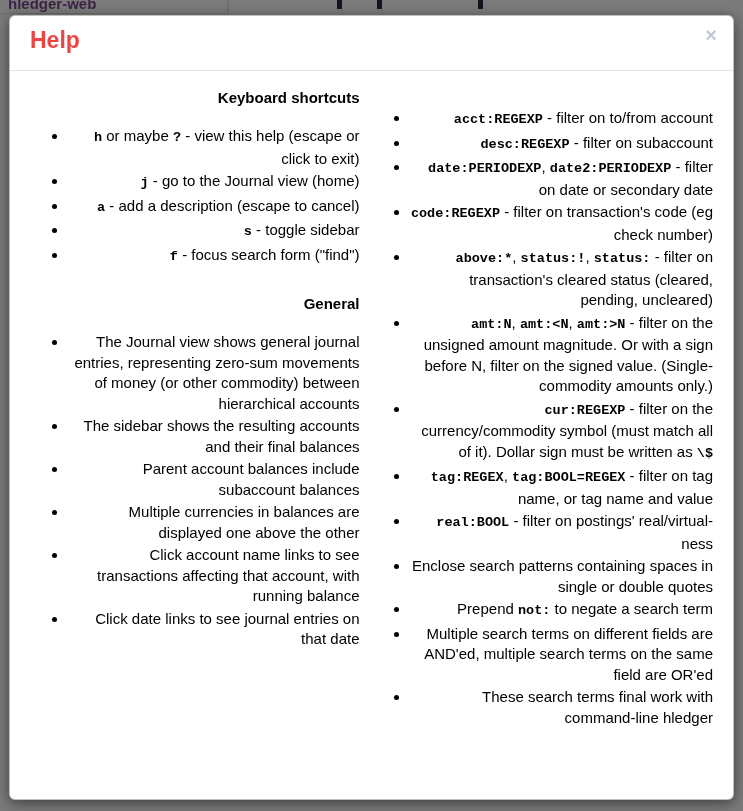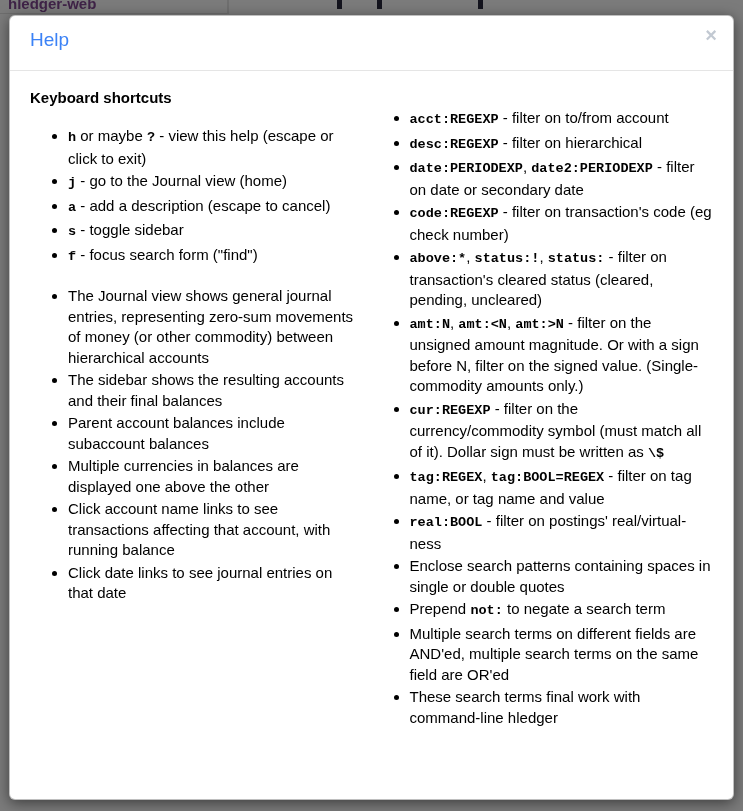--- a/index.html
+++ b/index.html
@@ -45,37 +45,37 @@
     border-radius: 6px;
     box-shadow: 0 3px 14px rgba(0,0,0,0.5);
     overflow: hidden;
   }
   .modal-header {
     position: relative;
     padding: 12px 20px 18px 20px;
     border-bottom: 1px solid #e5e5e5;
   }
   .modal-title {
-    font-size: 19px;
-    font-weight: 400;
+    font-size: 23px;
+    font-weight: 700;
     line-height: 24px;
-    color: #3b82f6;
+    color: #ef4444;
   }
   .close-btn {
     position: absolute; top: 9px; right: 16px;
     background: none; border: none; cursor: pointer;
     font-family: "Liberation Sans", sans-serif;
     font-size: 20px; font-weight: bold; line-height: 20px;
     color: #c2c9d2;
   }
   .modal-body {
     display: flex;
     padding: 18px 20px 15px 20px;
   }
-  .help-col { width: 50%; }
+  .help-col { width: 50%; text-align: right; }
   .help-col.left  { padding-right: 12px; }
   .help-col.right { padding-right: 0; }
 
   .section-heading {
     font-size: 15px;
     font-weight: bold;
     line-height: 18px;
     margin: 28px 0 0 0;
   }
   .section-heading:first-child { margin-top: 0; }
@@ -116,33 +116,34 @@
   <div class="modal-body">
     <div class="help-col left">
         <div class="section-heading">Keyboard shortcuts</div>
         <ul class="help-list">
           <li><code>h</code><span> or maybe </span><code>?</code><span> - view this help (escape or click to exit)</span></li>
           <li><code>j</code><span> - go to the Journal view (home)</span></li>
           <li><code>a</code><span> - add a description (escape to cancel)</span></li>
           <li><code>s</code><span> - toggle sidebar</span></li>
           <li><code>f</code><span> - focus search form ("find")</span></li>
         </ul>
+        <div class="section-heading">General</div>
         <ul class="help-list">
           <li><span>The Journal view shows general journal entries, representing zero-sum movements of money (or other commodity) between hierarchical accounts</span></li>
           <li><span>The sidebar shows the resulting accounts and their final balances</span></li>
           <li><span>Parent account balances include subaccount balances</span></li>
           <li><span>Multiple currencies in balances are displayed one above the other</span></li>
           <li><span>Click account name links to see transactions affecting that account, with running balance</span></li>
           <li><span>Click date links to see journal entries on that date</span></li>
         </ul>
       </div>
     <div class="help-col right">
         <ul class="help-list">
           <li><code>acct:REGEXP</code><span> - filter on to/from account</span></li>
-          <li><code>desc:REGEXP</code><span> - filter on hierarchical</span></li>
+          <li><code>desc:REGEXP</code><span> - filter on subaccount</span></li>
           <li><code>date:PERIODEXP</code><span>, </span><code>date2:PERIODEXP</code><span> - filter on date or secondary date</span></li>
           <li><code>code:REGEXP</code><span> - filter on transaction's code (eg check number)</span></li>
           <li><code>above:*</code><span>, </span><code>status:!</code><span>, </span><code>status:</code><span> - filter on transaction's cleared status (cleared, pending, uncleared)</span></li>
           <li><code>amt:N</code><span>, </span><code>amt:&lt;N</code><span>, </span><code>amt:&gt;N</code><span> - filter on the unsigned amount magnitude. Or with a sign before N, filter on the signed value. (Single-commodity amounts only.)</span></li>
           <li><code>cur:REGEXP</code><span> - filter on the currency/commodity symbol (must match all of it). Dollar sign must be written as </span><code>\$</code></li>
           <li><code>tag:REGEX</code><span>, </span><code>tag:BOOL=REGEX</code><span> - filter on tag name, or tag name and value</span></li>
           <li><code>real:BOOL</code><span> - filter on postings' real/virtual-ness</span></li>
           <li><span>Enclose search patterns containing spaces in single or double quotes</span></li>
           <li><span>Prepend </span><code>not:</code><span> to negate a search term</span></li>
           <li><span>Multiple search terms on different fields are AND'ed, multiple search terms on the same field are OR'ed</span></li>

